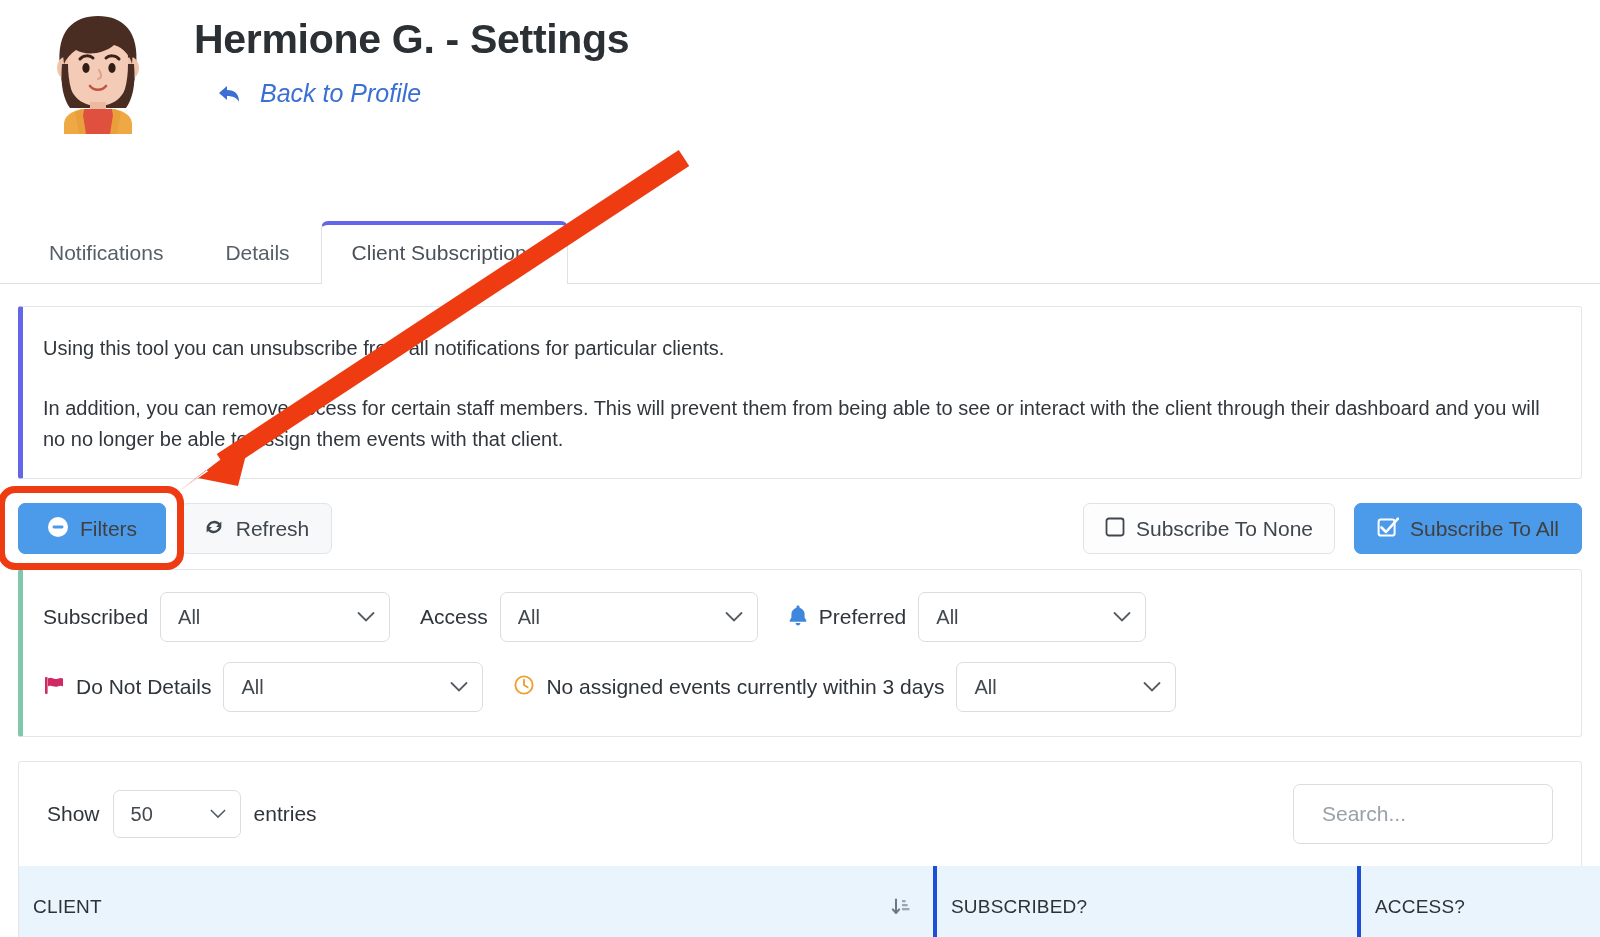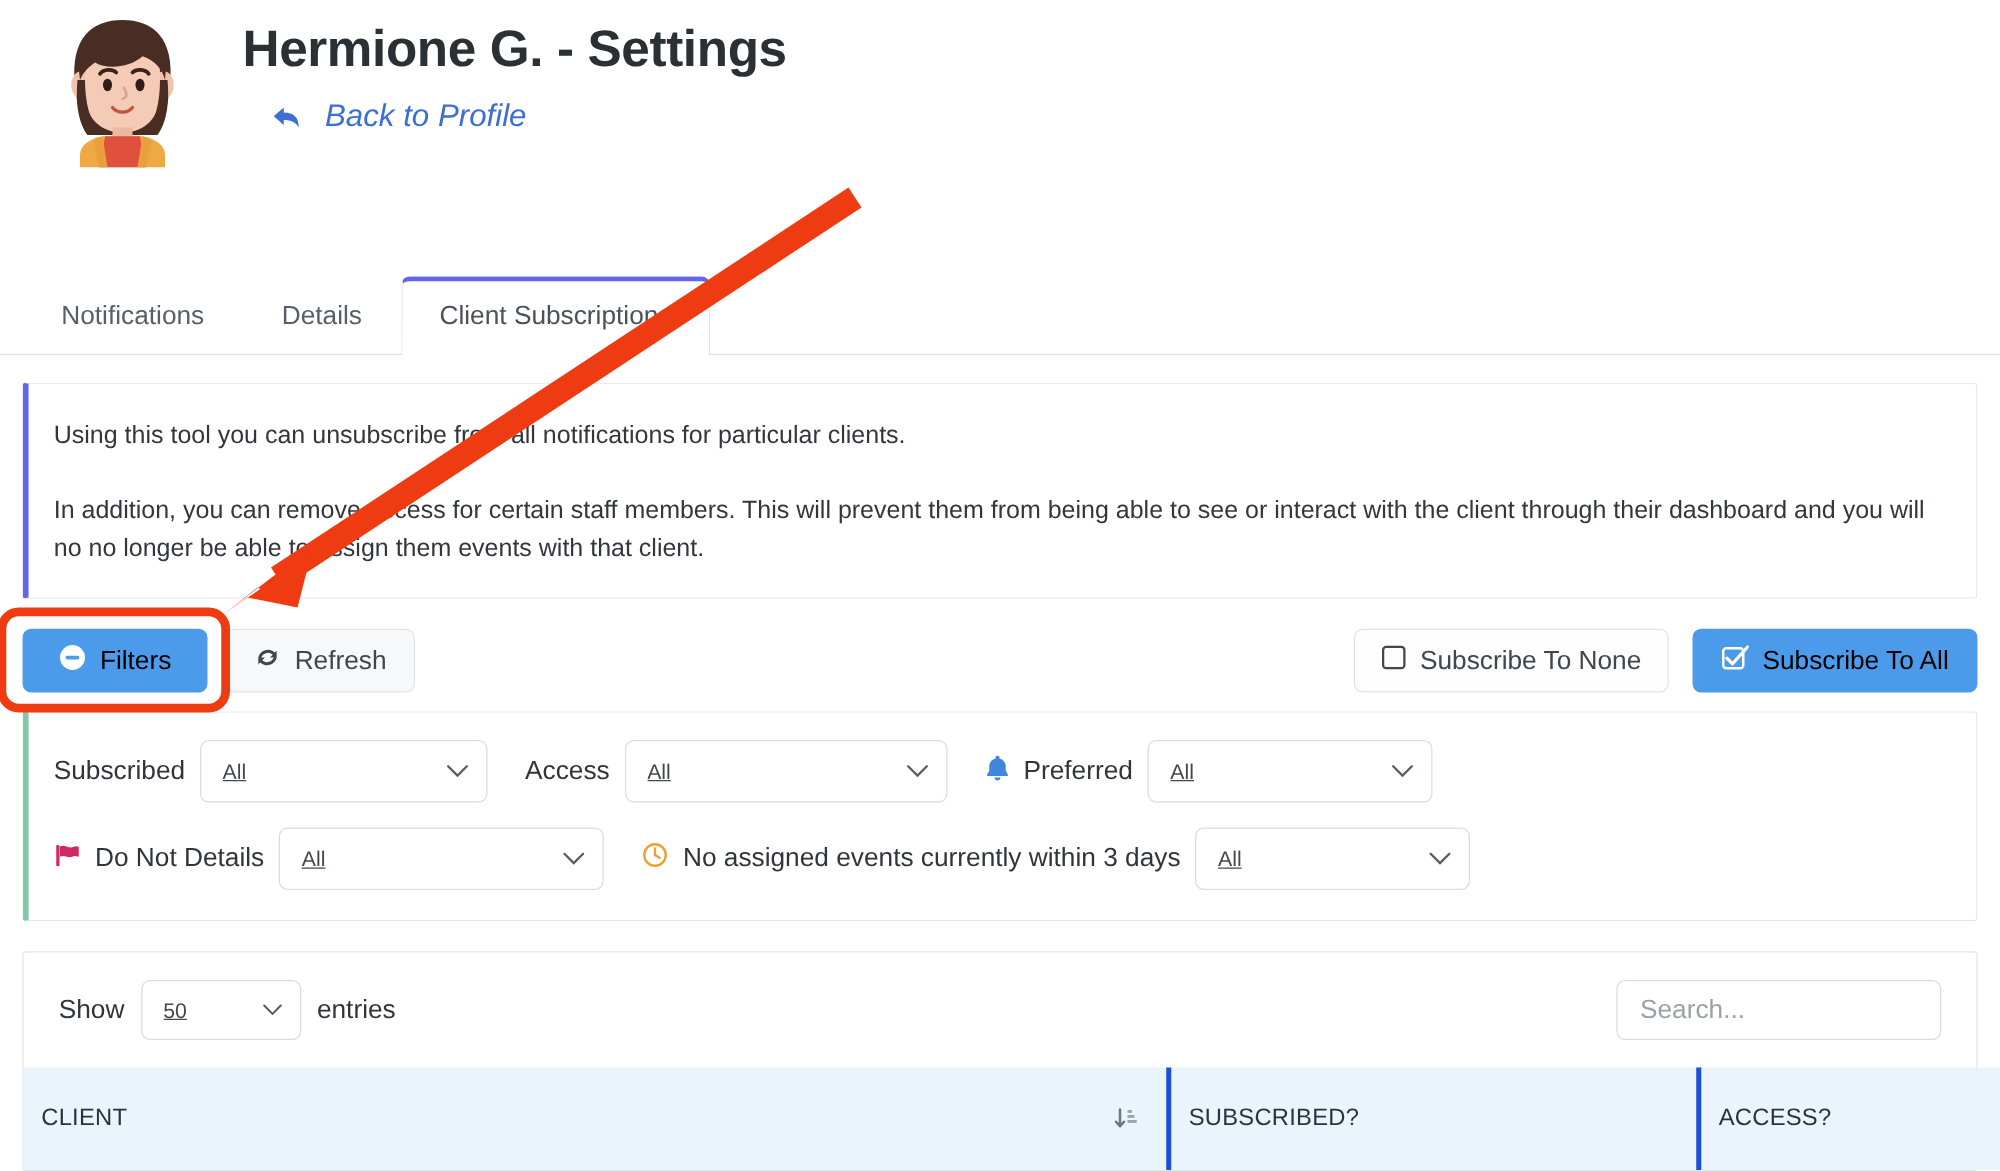--- a/index.html
+++ b/index.html
@@ -133,21 +133,21 @@
     border: 1px solid transparent;
     cursor: pointer;
     background: #fff;
     box-sizing: border-box;
     white-space: nowrap;
     line-height: 1;
   }
   .btn-primary {
     background: #4b9bea;
     border-color: #4b9bea;
-    color: #000000;
+    color: #404040;
   }
   .btn-light {
     background: #f7f8f9;
     border-color: #e2e5e8;
     color: #3f464d;
   }
   .btn-outline {
     background: #fdfdfd;
     border-color: #dfe3e7;
     color: #3f464d;
@@ -211,30 +211,29 @@
     padding-right: 12px;
   }
   .select {
     position: relative;
     display: inline-block;
   }
   .select select {
     appearance: none;
     -webkit-appearance: none;
     height: 50px;
-    font-size: 17px;
+    font-size: 20px;
     font-family: "Liberation Sans", sans-serif;
     color: #43484e;
     padding: 0 44px 0 17px;
     border: 1px solid #d9dde1;
     border-radius: 7px;
     background: #fff;
     cursor: pointer;
     box-sizing: border-box;
-    text-decoration: underline;
   }
   .select .chev {
     position: absolute;
     right: 15px;
     top: 50%;
     transform: translateY(-50%);
     pointer-events: none;
     line-height: 0;
   }
   .sel-w-230 select { width: 230px; }
@@ -266,25 +265,25 @@
     width: 128px;
     height: 48px;
     padding-right: 38px;
   }
   .search-box {
     margin-left: auto;
     margin-right: 10px;
   }
   .search-box input {
     width: 260px;
-    height: 48px;
+    height: 60px;
     font-size: 21px;
     font-family: "Liberation Sans", sans-serif;
     color: #43484e;
-    padding: 0 18px;
+    padding: 0 28px;
     border: 1px solid #d9dde1;
     border-radius: 7px;
     box-sizing: border-box;
     background: #fff;
   }
   .search-box input::placeholder { color: #9aa1a8; }
 
   table.data-table {
     width: 100%;
     border-collapse: collapse;

